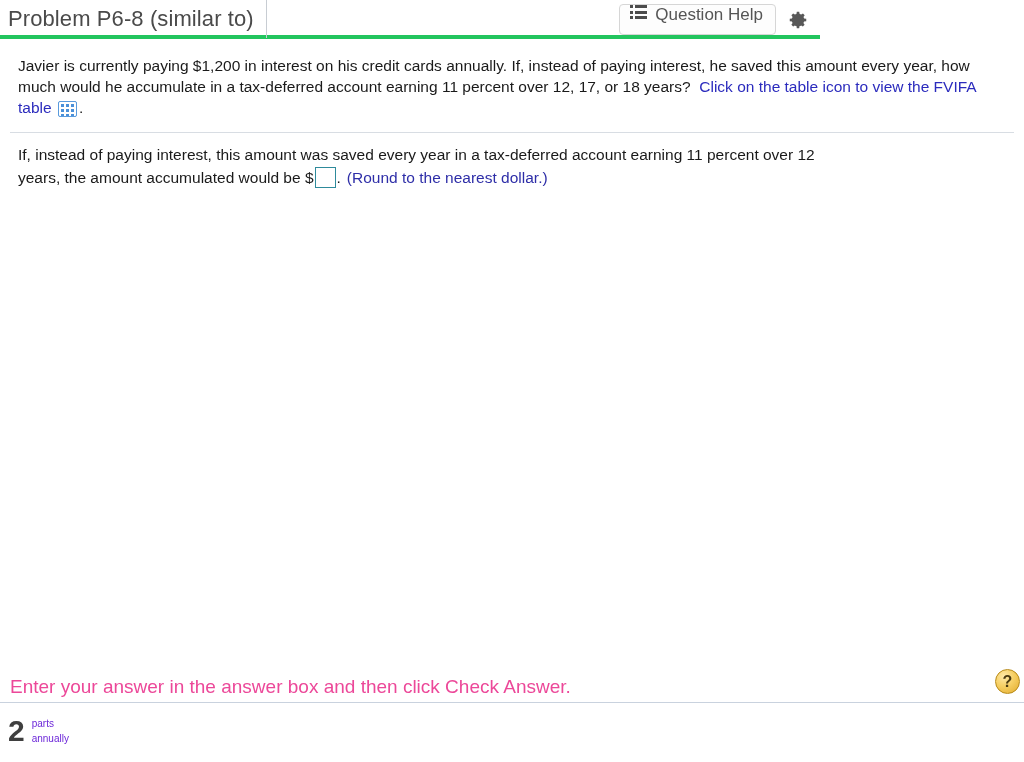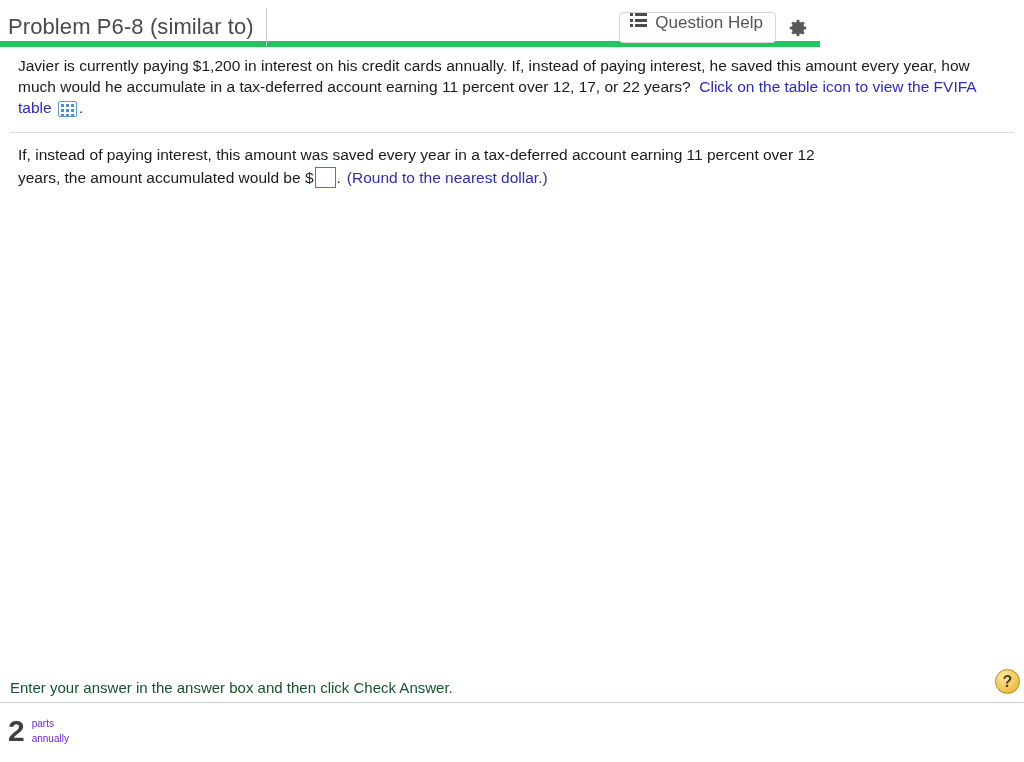--- a/index.html
+++ b/index.html
@@ -14,23 +14,22 @@
     position: relative;
     width: 1024px; height: 762px;
     overflow: hidden;
     background: #fff;
   }
 
   
   .header {
     position: absolute; left: 0; top: 0;
     width: 820px; height: 39px;
-    border-bottom: 6px solid #22c55e;
-    background: #fff;
-    margin-top: 8px;
+    border-bottom: 4px solid #22c55e;
+    background: #fff;
   }
   .title-tab {
     position: absolute; left: 0; top: 0;
     height: 38px;
     padding: 0 12px 0 8px;
     display: flex; align-items: center;
     border-right: 1px solid #c8cdd3;
   }
   .title-tab .ttl {
     font-size: 22px;
@@ -134,22 +133,22 @@
 
   
   .instr {
     position: absolute; left: 0; top: 672px;
     width: 1024px; height: 31px;
     border-bottom: 1px solid #c9d2de;
     padding: 0 10px;
     display: flex; align-items: center;
   }
   .instr .txt {
-    font-size: 15px;
-    color: #14532d;
+    font-size: 19px;
+    color: #ec4899;
   }
   .help-badge {
     position: absolute; right: 4px; top: 669px;
     width: 25px; height: 25px;
     border-radius: 50%;
     background: radial-gradient(circle at 35% 28%, #ffe9a8 0%, #f6cf63 45%, #e2ab2c 100%);
     border: 1px solid #b88a17;
     display: flex; align-items: center; justify-content: center;
     font-size: 16px; font-weight: bold;
     color: #4a3a10;
@@ -205,21 +204,21 @@
 
     <div class="gear-btn">
       <svg width="22" height="22" viewBox="0 0 24 24">
         <path fill="#585858" d="M12 8.2a3.8 3.8 0 1 0 0 7.6 3.8 3.8 0 0 0 0-7.6zm0 5.6a1.8 1.8 0 1 1 0-3.6 1.8 1.8 0 0 1 0 3.6z"></path>
         <path fill="#585858" d="M21 13.3v-2.6l-2.3-.4a6.9 6.9 0 0 0-.7-1.7l1.3-1.9-1.9-1.9-1.9 1.3a6.9 6.9 0 0 0-1.7-.7L13.3 3h-2.6l-.4 2.4c-.6.15-1.17.39-1.7.7L6.7 4.8 4.8 6.7l1.3 1.9c-.31.53-.55 1.1-.7 1.7L3 10.7v2.6l2.4.4c.15.6.39 1.17.7 1.7l-1.3 1.9 1.9 1.9 1.9-1.3c.53.31 1.1.55 1.7.7l.4 2.4h2.6l.4-2.4c.6-.15 1.17-.39 1.7-.7l1.9 1.3 1.9-1.9-1.3-1.9c.31-.53.55-1.1.7-1.7l2.4-.4z"></path>
       </svg>
     </div>
   </div>
 
   <div class="qstem">
-    <p><span>Javier is currently paying $1,200 in interest on his credit cards annually. If, instead of paying interest, he saved this amount every year, how much would he accumulate in a tax-deferred account earning 11 percent over 12, 17, or 22 years?</span>&nbsp;
+    <p><span>Javier is currently paying $1,200 in interest on his credit cards annually. If, instead of paying interest, he saved this amount every year, how much would he accumulate in a tax-deferred account earning 11 percent over 12, 17, or 18 years?</span>&nbsp;
       <span class="lnk">Click on the table icon to view the FVIFA table</span>
       <span class="tbl-icon"></span><span>.</span>
     </p>
   </div>
 
   <div class="divider"></div>
 
   <div class="answer-block">
     <p><span>If, instead of paying interest, this amount was saved every year in a tax-deferred account earning 11 percent over 12 years,  the amount accumulated would be $</span><span class="ansbox" title=""></span><span>.</span><span class="hint">(Round to the nearest dollar.)</span></p>
   </div>

